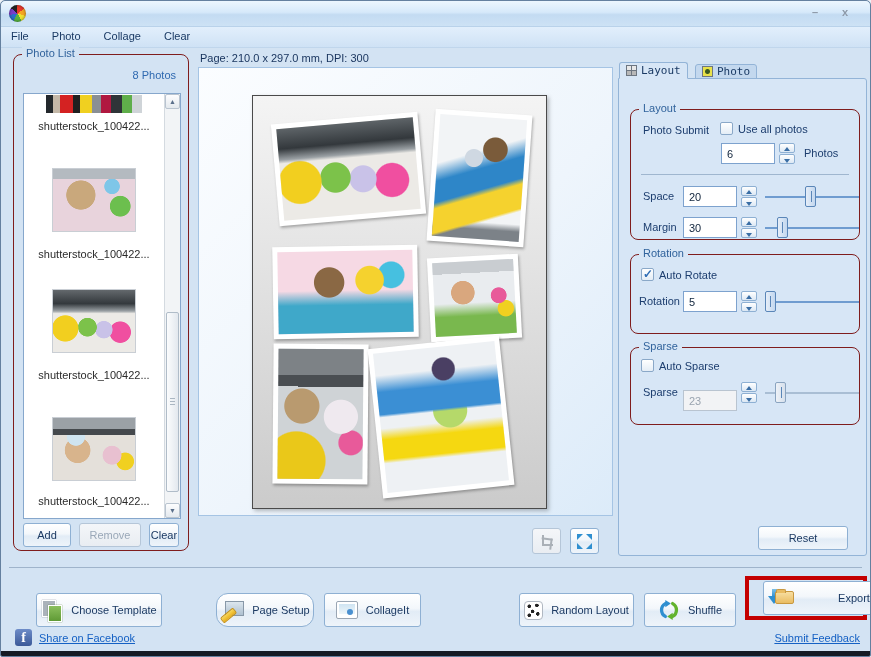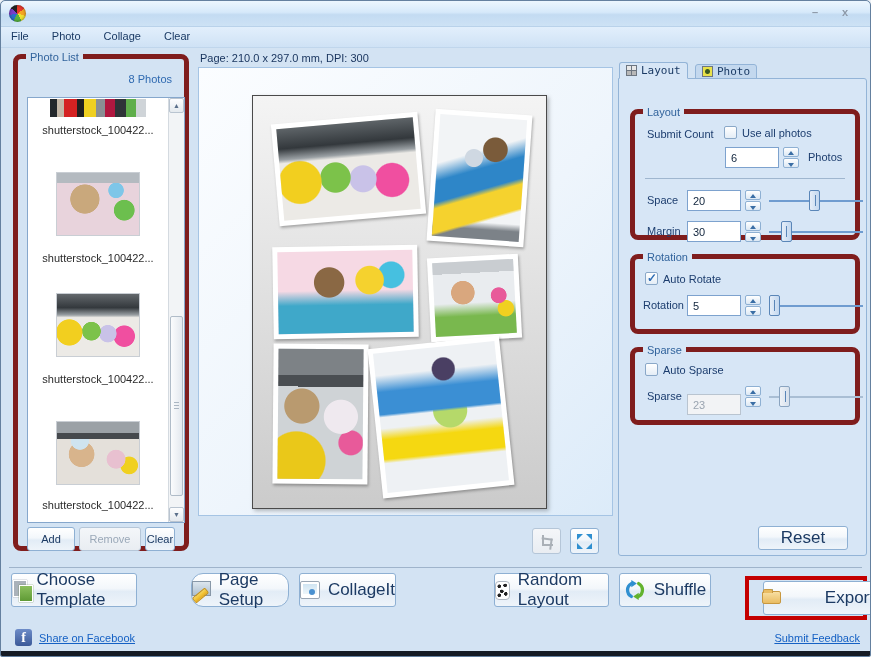--- a/index.html
+++ b/index.html
@@ -38,33 +38,33 @@
 
   
   .menubar{
     position:absolute; left:0; top:26px; right:0; height:21px;
     background:linear-gradient(180deg,#e2effc,#cfe2f5);
     border-bottom:1px solid #c0d6ec;
   }
   .menu-item{ display:inline-block; padding:3px 10px 0 10px; color:#1a3a64; }
 
   
-  .groupbox{ position:absolute; border:5px solid #7f1d1d; border-radius:8px; }
+  .groupbox{ position:absolute; border:1px solid #7f1d1d; border-radius:8px; }
   .group-label{
     position:absolute; top:-8px; left:8px; padding:0 4px;
     color:#31639c; background:#d3e3f3; white-space:nowrap;
   }
   .panel .group-label{ background:#d7e6f6; }
 
   
   .btn{
     display:flex; align-items:center; justify-content:center; gap:8px;
     background:linear-gradient(180deg,#ffffff 0%,#f3f7fb 45%,#e2ecf6 55%,#eef4fa 100%);
     border:1px solid #8eb0d3; border-radius:3px;
-    color:#1c3a63; font-size:17px; cursor:default;
+    color:#1c3a63; font-size:11px; cursor:default;
   }
   .btn.small{ font-size:11px; }
   .btn.disabled{ color:#9aa8b8; border-color:#b5c6d8;
     background:linear-gradient(180deg,#f4f6f9,#e9edf2); }
 
   
   .listbox{
     position:absolute; left:9px; top:38px; width:158px; height:426px;
     background:#fff; border:1px solid #86a7cc;
   }
@@ -244,21 +244,21 @@
     border:1px solid #5a86b8; border-radius:2px; }
   .slider .thumb::after{ content:""; position:absolute; left:4.5px; top:4px; bottom:4px;
     width:1px; background:#5a86b8; }
   .slider.off .track{ background:#a9bed4; }
   .slider.off .thumb{ border-color:#8aa4c0; background:linear-gradient(90deg,#eef2f7,#d6e0ec); }
 
   .reset-btn{ position:absolute; left:139px; top:447px; width:90px; height:24px; }
 
   
   .bottom-divider{ position:absolute; left:8px; right:8px; top:566px; height:1px; background:#9fb4cb; }
-  .toolbar-btn{ position:absolute; top:572px; height:34px; }
+  .toolbar-btn{ position:absolute; top:592px; height:34px;margin-left:25px; }
   .bt-template{ left:10px;  width:126px; }
   .bt-pagesetup{ left:190px; width:98px;border-radius:12px; }
   .bt-background{ left:298px; width:97px; }
   .bt-random{ left:493px; width:115px; }
   .bt-shuffle{ left:618px; width:92px; }
   .export-highlight{ position:absolute; left:744px; top:575px; width:122px; height:44px;
     border:4px solid #c40000; }
   .bt-export{ position:absolute; left:14px; top:1px; width:112px; height:34px;gap:44px; }
 
   
@@ -399,21 +399,21 @@
   </div>
   <div class="tab tab-photo inactive">
     <span class="icon-photo-sq"></span>
     <span>Photo</span>
   </div>
 
   <div class="panel">
 
     <div class="groupbox" style="left:11px; top:30px; width:230px; height:131px;">
       <span class="group-label">Layout</span>
-      <span class="ctl-label" style="left:12px; top:14px;">Submit Count</span>
+      <span class="ctl-label" style="left:12px; top:14px;">Photo Submit</span>
       <label class="checkbox" style="left:89px; top:12px;">
         <span class="cb-box"></span>
         <span>Use all photos</span>
       </label>
       <input class="num-input" style="left: 90px; top: 33px;" value="6">
       <span class="spin" style="left:148px; top:33px;">
           <span class="up"></span>
           <span class="dn"></span>
         </span>
       <span class="ctl-label" style="left:173px; top:37px;">Photos</span>

